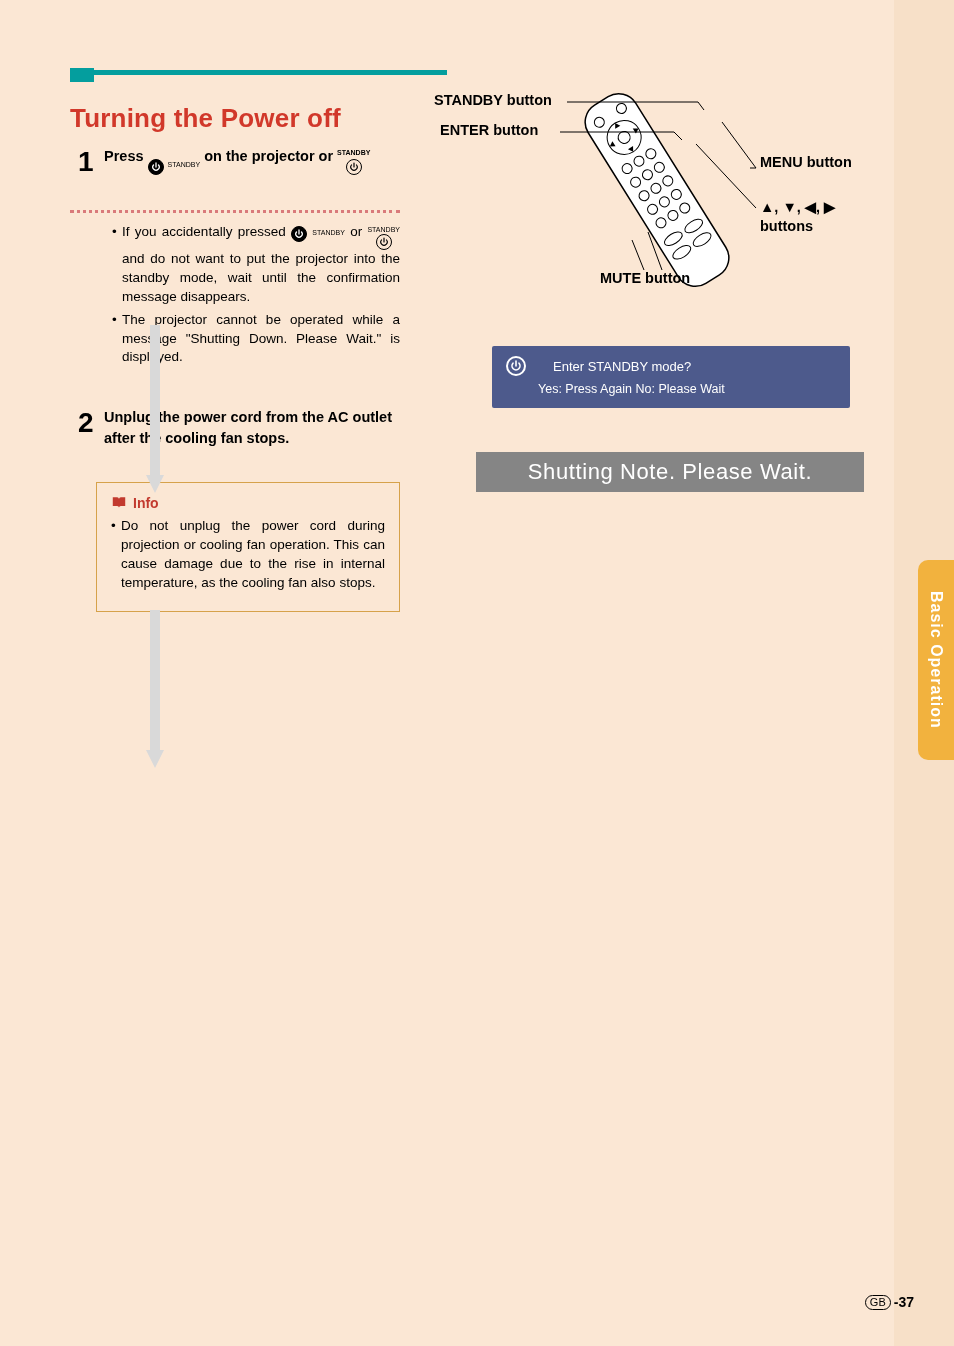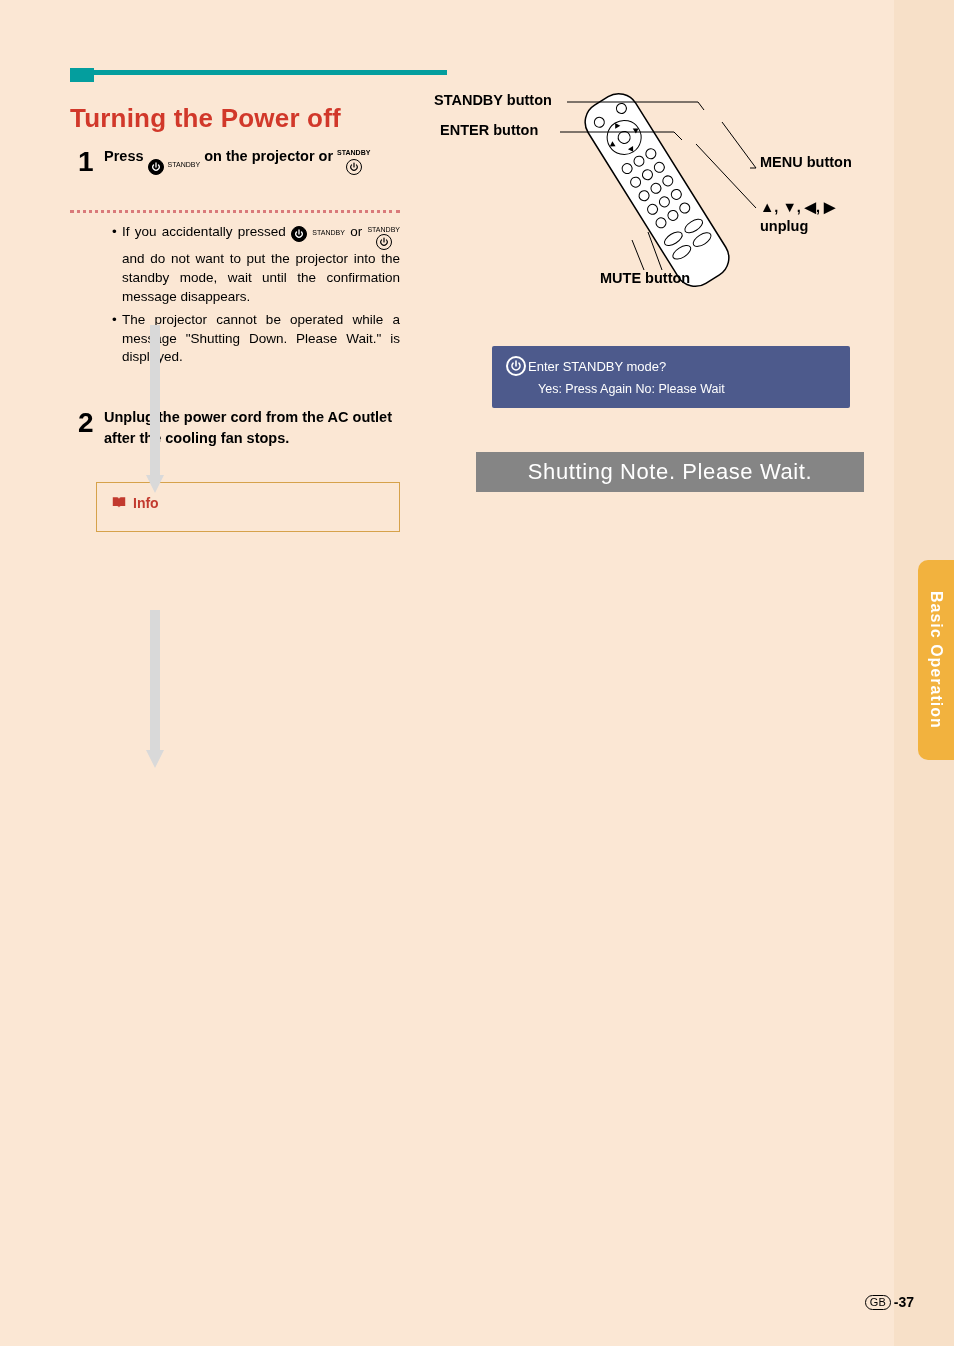--- a/index.html
+++ b/index.html
@@ -159,21 +159,21 @@
   .standby-box {
     margin-top: 36px;
     margin-left: 60px;
     width: 358px;
     background: #4d5a8c;
     border-radius: 2px;
     padding: 10px 14px 12px 14px;
     color: #fff;
     font-size: 13px;
   }
-  .standby-box .row1 { display: flex; align-items: center; gap: 2px; margin-bottom: 6px; }
+  .standby-box .row1 { display: flex; align-items: center; gap: 27px; margin-bottom: 6px; }
   .standby-box .power-icon-w {
     width: 20px; height: 20px;
     border: 2px solid #fff;
     border-radius: 50%;
     display: inline-flex;
     align-items: center; justify-content: center;
   }
   .standby-box .power-icon-w svg { width: 12px; height: 12px; }
   .standby-box .row2 { padding-left: 32px; font-size: 12.5px; }
 
@@ -300,20 +300,25 @@
       <rect x="4" y="0" width="10" height="140" fill="#d9d9d9"></rect>
       <polygon points="0,140 18,140 9,158" fill="#d9d9d9"></polygon>
     </svg>
 
     <div class="info-box">
       <div class="info-header">
         <svg viewBox="0 0 18 14">
           <path d="M2 1h5c1 0 2 1 2 2v10c0-1-1-2-2-2H2zM16 1h-5c-1 0-2 1-2 2v10c0-1 1-2 2-2h5z" fill="#c23a2e"></path>
         </svg>
         <span>Info</span>
+      </div>
+      <div class="info-block">
+        <ul>
+          <li>Do not unplug the power cord during projection or cooling fan operation. This can cause damage due to the rise in internal temperature, as the cooling fan also stops.</li>
+        </ul>
       </div>
     </div>
 
   </div>
 
   <div class="right-col">
     <div class="remote-diagram">
       <svg width="440" height="230" viewBox="0 0 440 230">
 
         <g transform="translate(225,110) rotate(-32)">
@@ -362,21 +367,21 @@
         <line x1="212" y1="190" x2="200" y2="160" stroke="#000"></line>
         <line x1="230" y1="190" x2="216" y2="152" stroke="#000"></line>
       </svg>
       <div class="lbl" style="position:absolute;left:2px;top:12px">STANDBY button</div>
       <div class="lbl" style="position:absolute;left:8px;top:42px">ENTER button</div>
       <div class="lbl" style="position:absolute;left:328px;top:74px;line-height:1.2">
         <span>MENU button</span>
       </div>
       <div class="lbl" style="position:absolute;left:328px;top:118px;line-height:1.3">
         <span class="arrow-bullet">▲, ▼, ◀, ▶</span><br>
-        <span>unplug</span>
+        <span>buttons</span>
       </div>
       <div class="lbl" style="position:absolute;left:168px;top:190px">MUTE button</div>
     </div>
 
     <div class="standby-box">
       <div class="row1">
         <span class="power-icon-w">
             <svg viewBox="0 0 12 12">
               <path d="M6 1v5M3 3.2a4 4 0 1 0 6 0" stroke="#fff" stroke-width="1.6" fill="none" stroke-linecap="round"></path>
             </svg>

